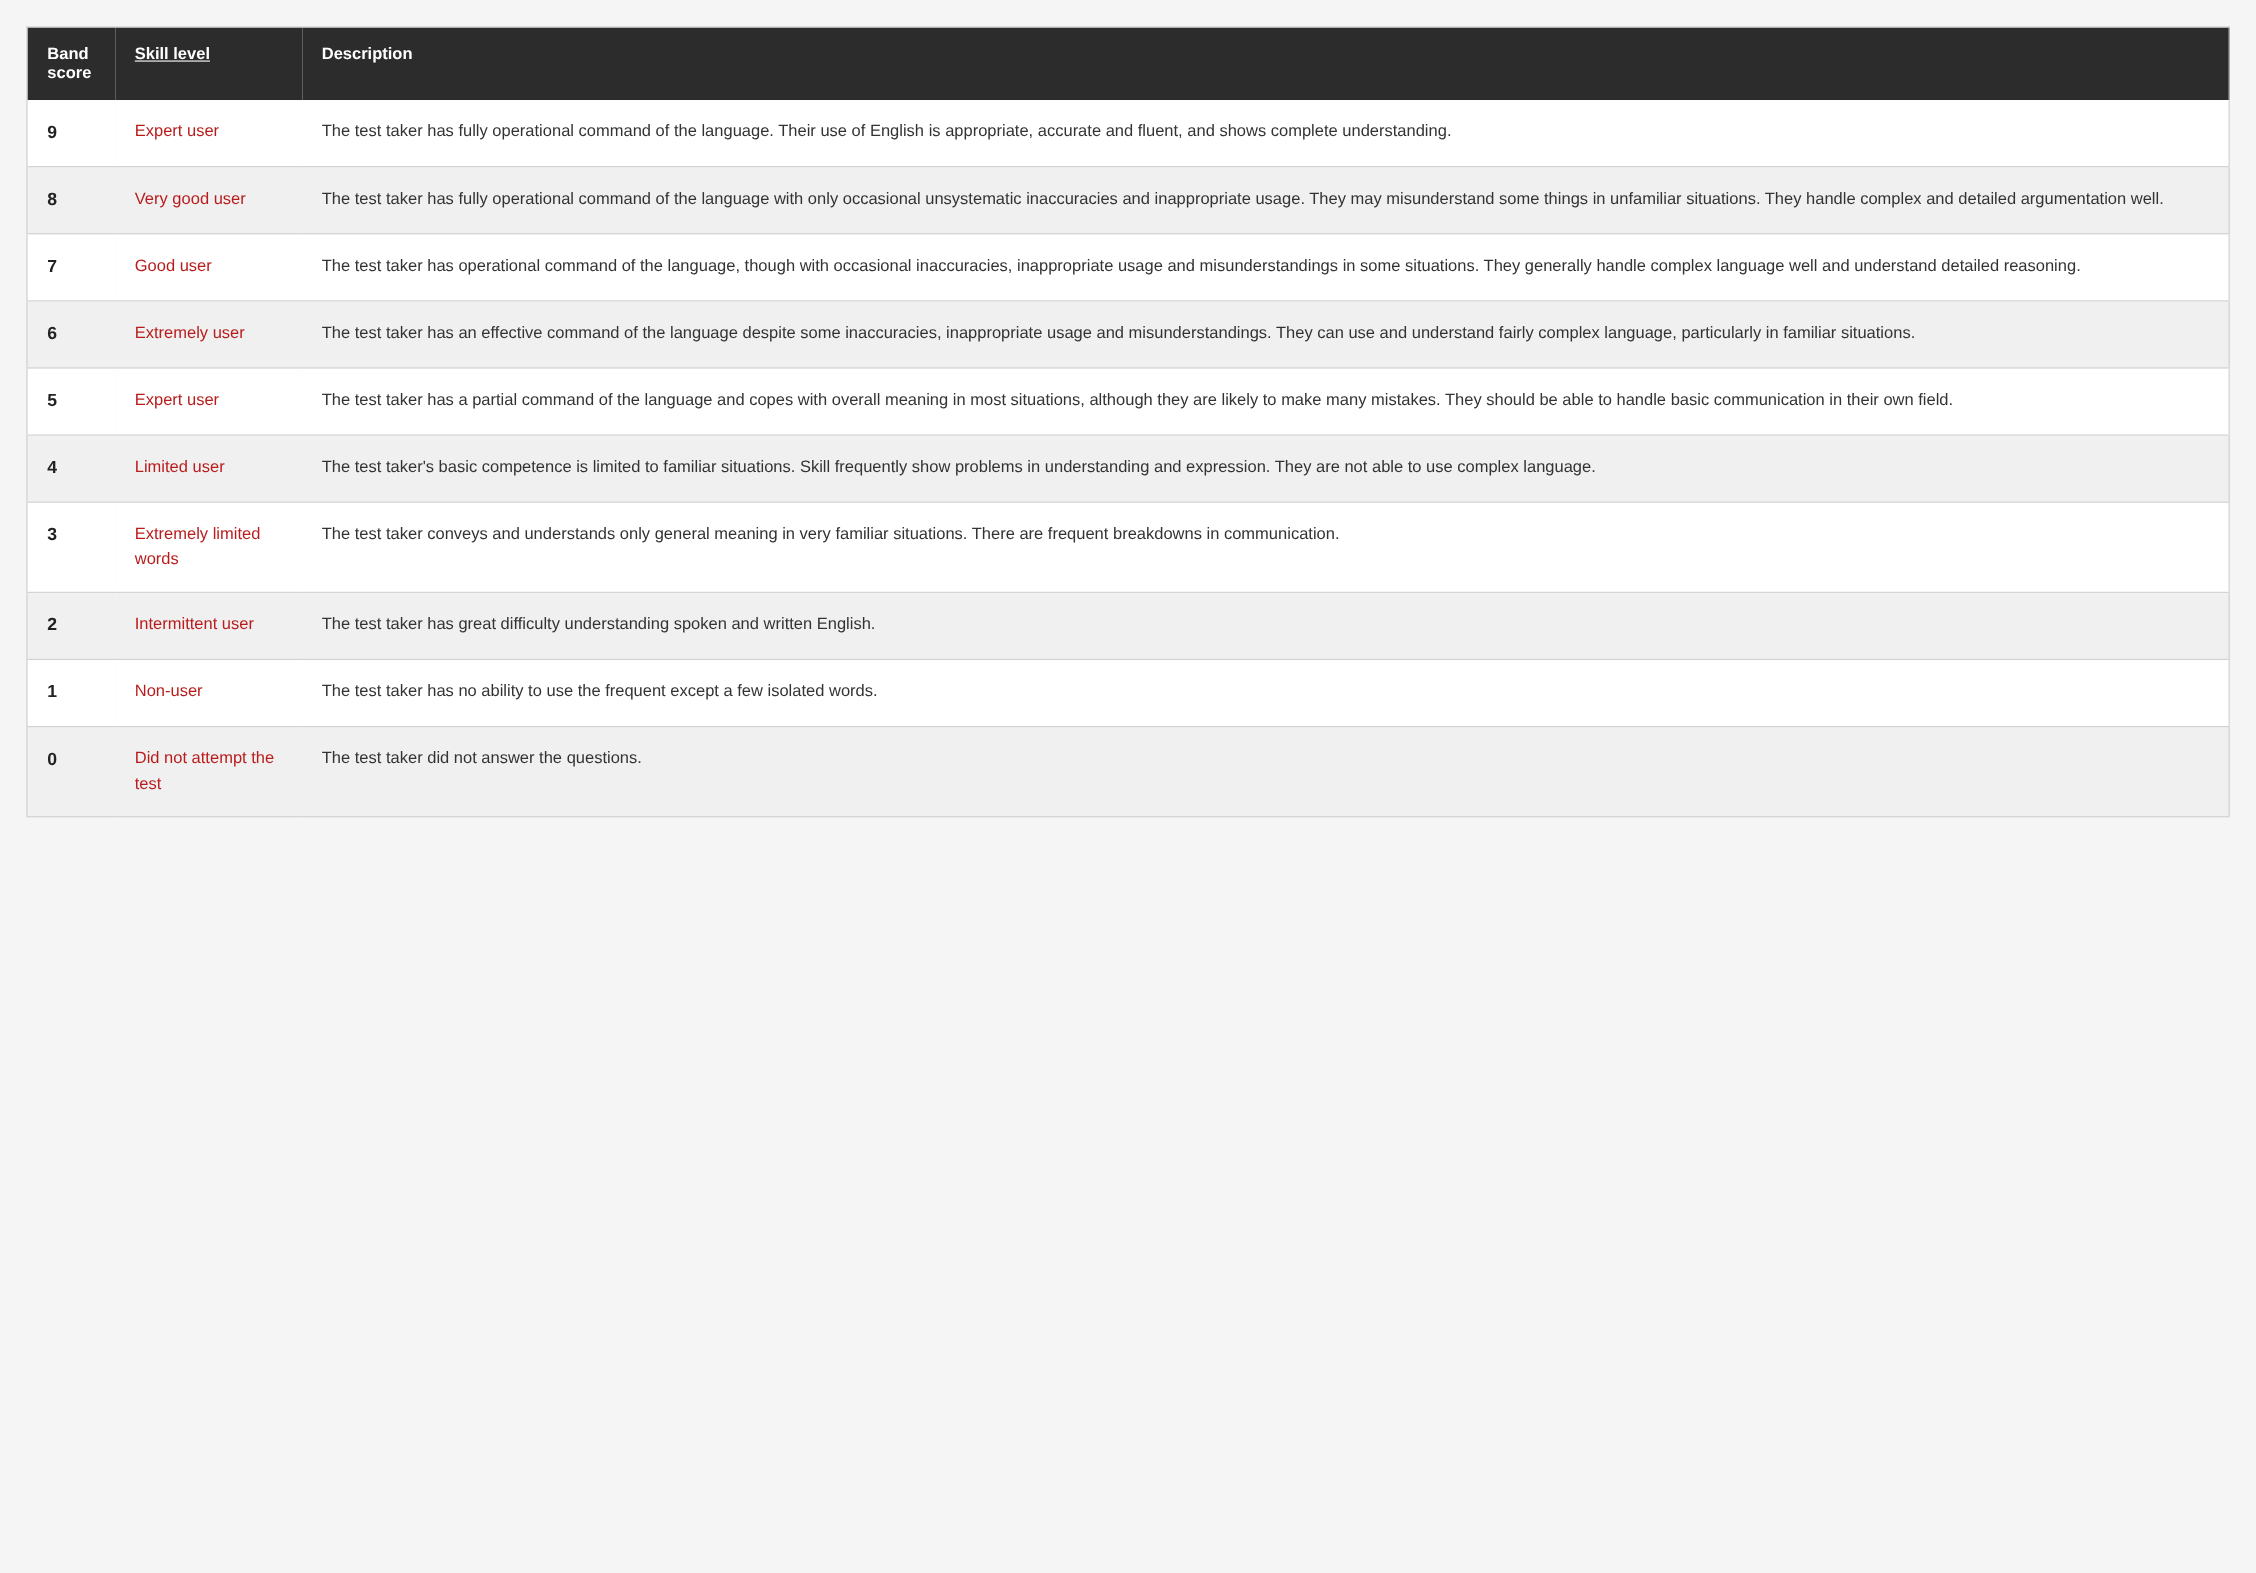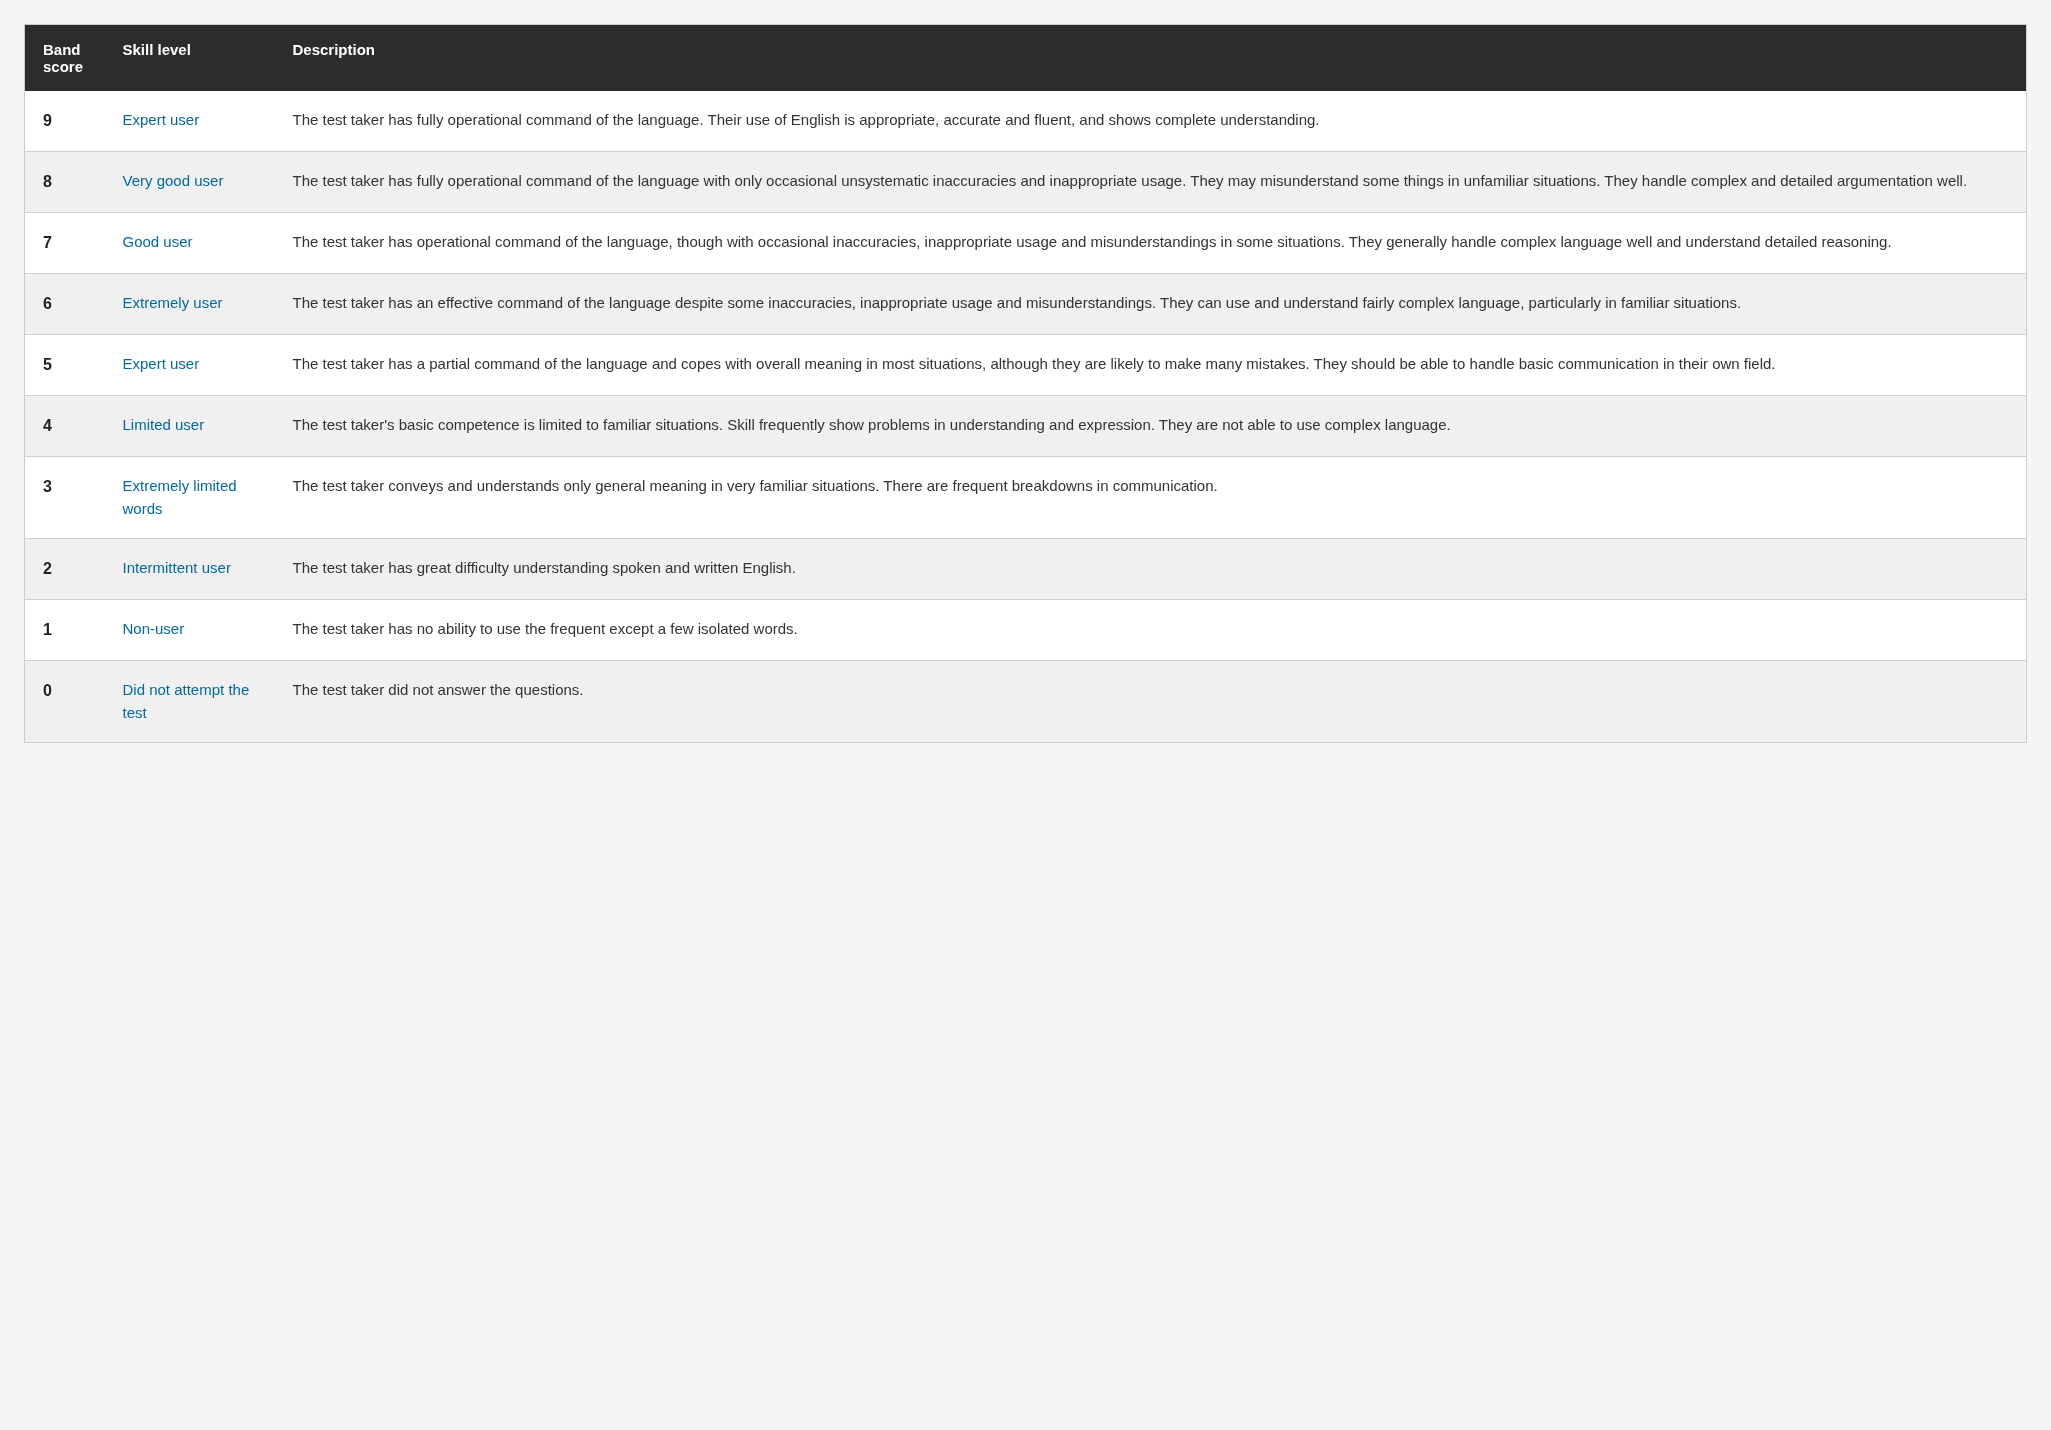--- a/index.html
+++ b/index.html
@@ -33,20 +33,21 @@
       font-size: 15px;
       vertical-align: top;
     }
 
     thead th:first-child {
       width: 80px;
     }
 
     thead th:nth-child(2) {
       width: 170px;
+      text-decoration: underline;
     }
 
     tbody tr {
       border-bottom: 1px solid #d0d0d0;
     }
 
     tbody tr:nth-child(even) {
       background-color: #f0f0f0;
     }
 
@@ -62,21 +63,21 @@
     }
 
     tbody td:first-child {
       font-weight: bold;
       font-size: 16px;
       width: 80px;
     }
 
     tbody td:nth-child(2) {
       width: 170px;
-      color: #0369a1;
+      color: #b91c1c;
     }
 
     tbody td:nth-child(3) {
       color: #333;
       margin-top: 42px;
     }
   </style>
 </head>
 <body>
 

